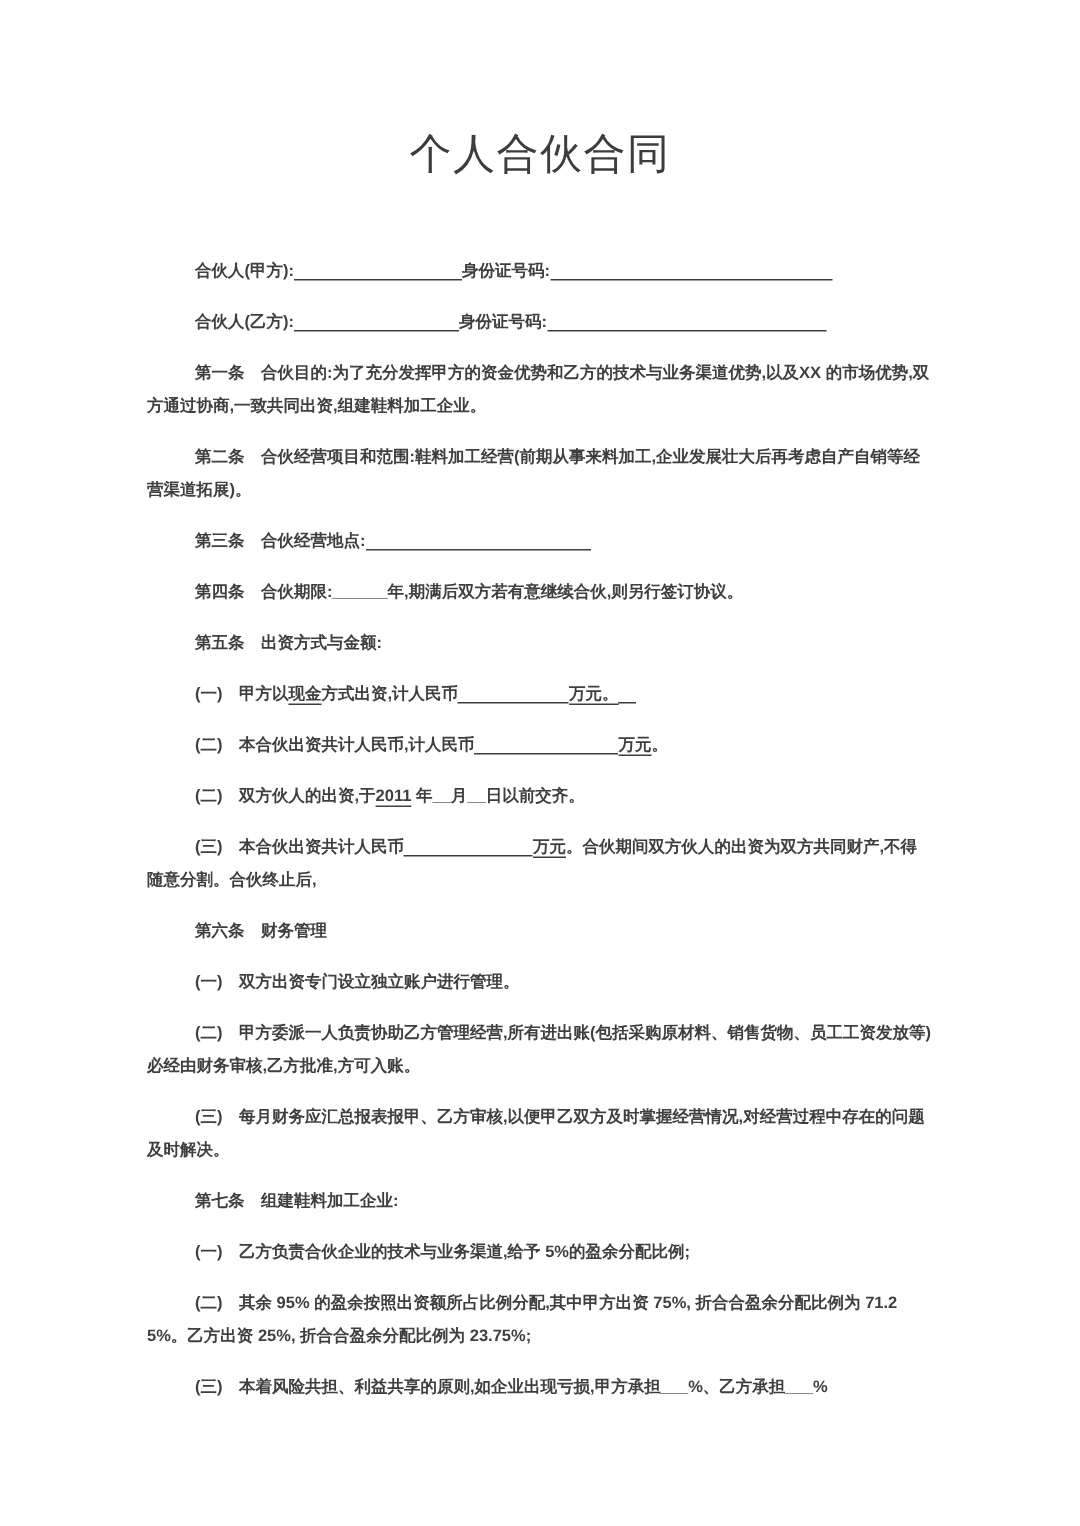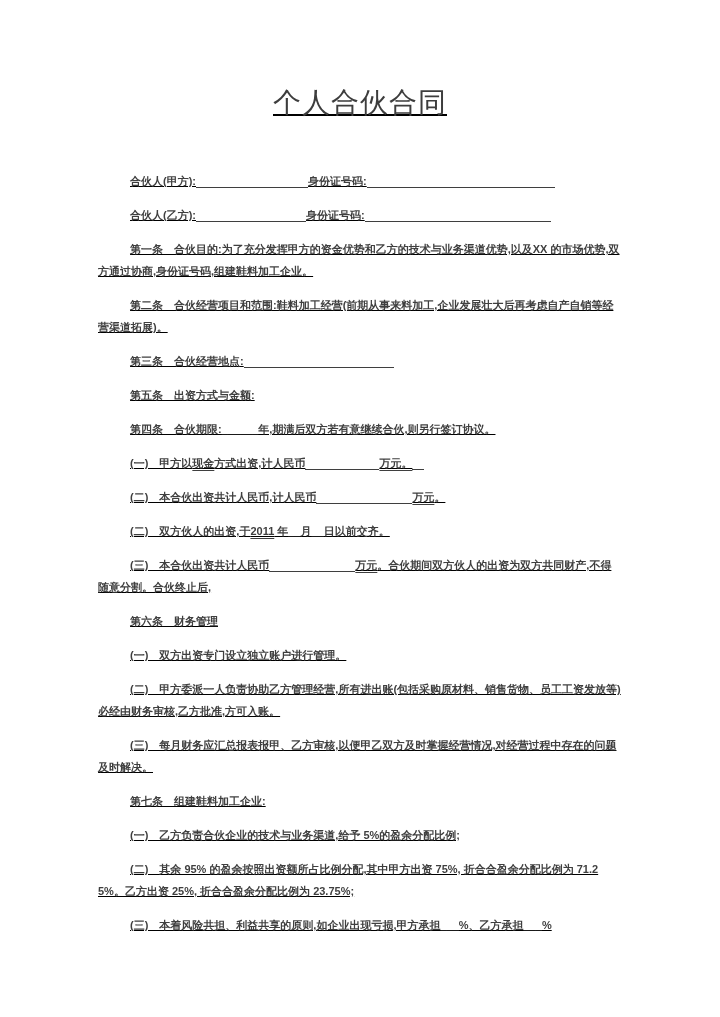--- a/index.html
+++ b/index.html
@@ -8,21 +8,20 @@
     background: #ffffff;
   }
   .page {
     position: relative;
     width: 720px;
     height: 1017px;
     background: #ffffff;
     box-sizing: border-box;
     padding: 84px 0 0 98px;
     overflow: hidden;
-    text-decoration: underline;
   }
   .title {
     width: 524px;
     margin: 0 0 48px 0;
     text-align: center;
     font-family: "Liberation Serif", "DejaVu Serif", serif;
     font-weight: normal;
     font-size: 28px;
     letter-spacing: 1px;
     color: #3d3d3d;
@@ -55,25 +54,25 @@
   }
 </style>
 </head>
 <body>
 
 <div class="page">
   <h1 class="title">个人合伙合同</h1>
   <div class="content" id="content">
       <p class="para party"><span>合伙人(甲方):</span><span class="blank" style="width: 112px;"></span><span>身份证号码:</span><span class="blank" style="width: 188px;"></span></p>
       <p class="para party"><span>合伙人(乙方):</span><span class="blank" style="width: 110px;"></span><span>身份证号码:</span><span class="blank" style="width: 186px;"></span></p>
-      <p class="para"><span>第一条　合伙目的:为了充分发挥甲方的资金优势和乙方的技术与业务渠道优势,以及XX 的市场优势,双方通过协商,身份证号码,组建鞋料加工企业。</span></p>
+      <p class="para"><span>第一条　合伙目的:为了充分发挥甲方的资金优势和乙方的技术与业务渠道优势,以及XX 的市场优势,双方通过协商,一致共同出资,组建鞋料加工企业。</span></p>
       <p class="para"><span>第二条　合伙经营项目和范围:鞋料加工经营(前期从事来料加工,企业发展壮大后再考虑自产自销等经营渠道拓展)。</span></p>
       <p class="para"><span>第三条　合伙经营地点:</span><span class="blank" style="width: 150px;"></span></p>
+      <p class="para"><span>第四条　合伙期限:______年,期满后双方若有意继续合伙,则另行签订协议。</span></p>
       <p class="para"><span>第五条　出资方式与金额:</span></p>
-      <p class="para"><span>第四条　合伙期限:______年,期满后双方若有意继续合伙,则另行签订协议。</span></p>
       <p class="para"><span>(一)　甲方以</span><span class="u">现金</span><span>方式出资,计人民币</span><span class="blank" style="width: 74px;"></span><span class="u">万元。</span><span class="blank" style="width: 12px;"></span></p>
       <p class="para"><span>(二)　本合伙出资共计人民币,计人民币</span><span class="blank" style="width: 96px;"></span><span class="u">万元</span><span>。</span></p>
       <p class="para"><span>(二)　双方伙人的出资,于</span><span class="u">2011</span><span> 年__月__日以前交齐。</span></p>
       <p class="para"><span>(三)　本合伙出资共计人民币</span><span class="blank" style="width: 86px;"></span><span class="u">万元</span><span>。合伙期间双方伙人的出资为双方共同财产,不得随意分割。合伙终止后,</span></p>
       <p class="para"><span>第六条　财务管理</span></p>
       <p class="para"><span>(一)　双方出资专门设立独立账户进行管理。</span></p>
       <p class="para"><span>(二)　甲方委派一人负责协助乙方管理经营,所有进出账(包括采购原材料、销售货物、员工工资发放等)必经由财务审核,乙方批准,方可入账。</span></p>
       <p class="para"><span>(三)　每月财务应汇总报表报甲、乙方审核,以便甲乙双方及时掌握经营情况,对经营过程中存在的问题及时解决。</span></p>
       <p class="para"><span>第七条　组建鞋料加工企业:</span></p>
       <p class="para"><span>(一)　乙方负责合伙企业的技术与业务渠道,给予 5%的盈余分配比例;</span></p>

